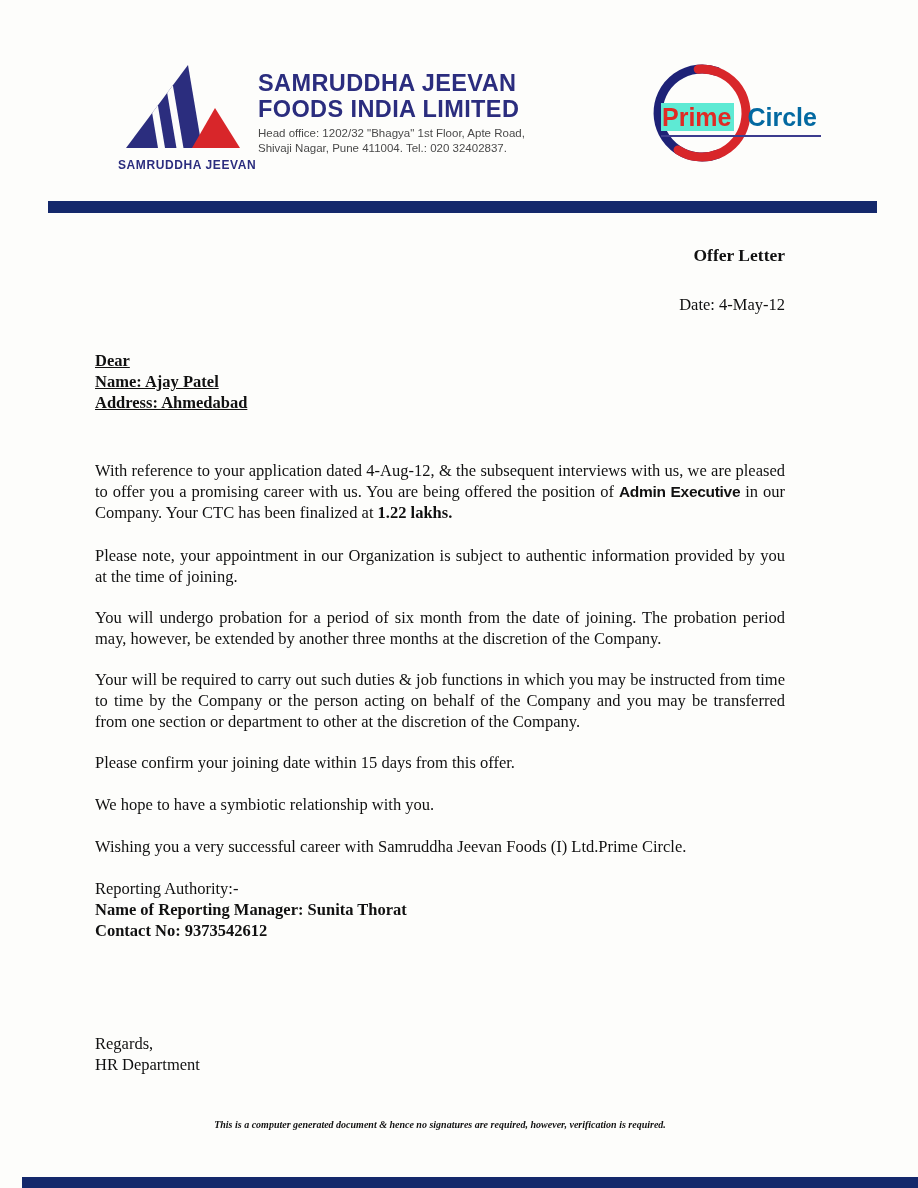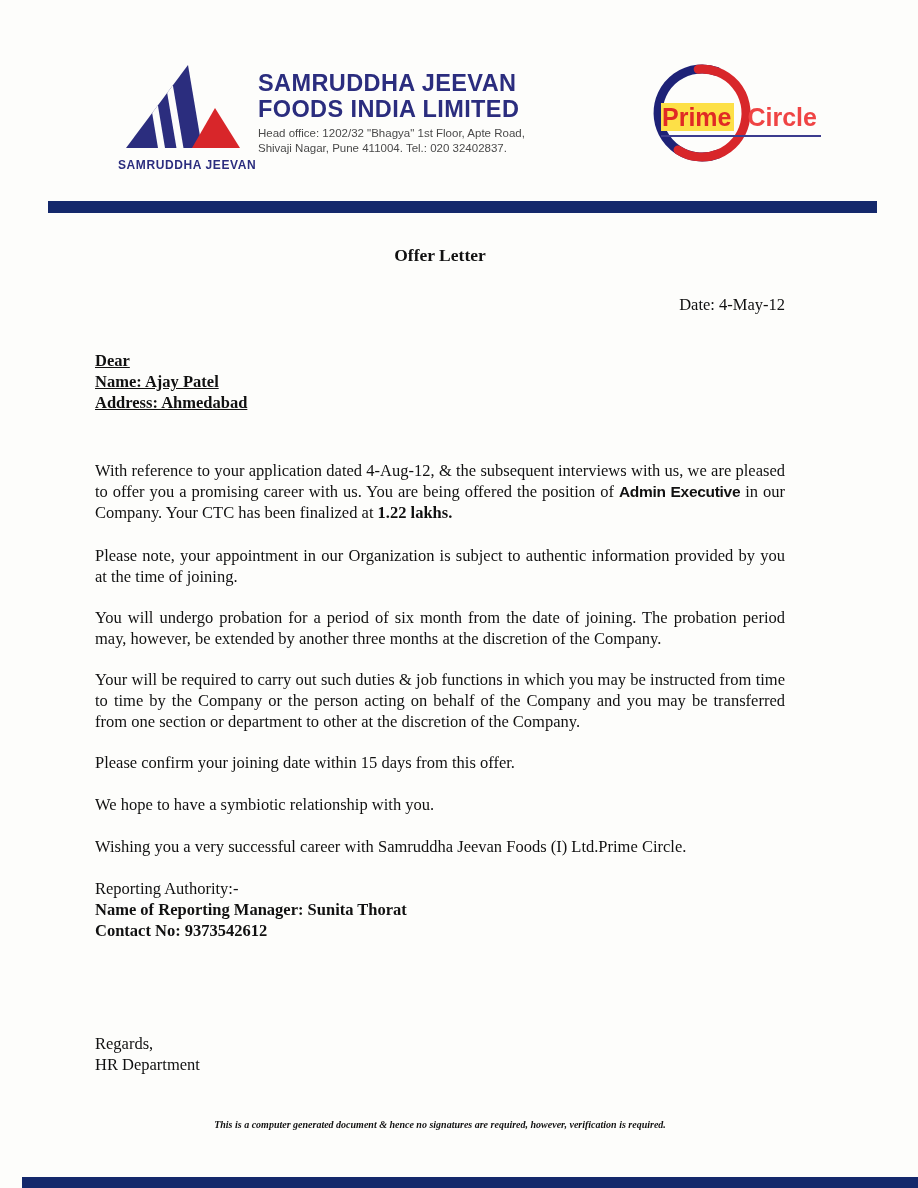--- a/index.html
+++ b/index.html
@@ -35,29 +35,29 @@
   .prime-svg{position:absolute;left:0;top:0;}
   .prime-text{
     position:absolute;left:15px;top:46px;
     font-family:"Liberation Sans", sans-serif;
     font-weight:bold;font-size:25px;line-height:27px;
     white-space:nowrap;
     padding-bottom:4px;
     border-bottom:2px solid #3c3c8e;
     padding-right:4px;
   }
-  .prime-word{color:#e02a25;background:#fde047;padding:0 3px 0 1px;}
-  .circle-word{color:#ef4444;margin-left:13px;}
+  .prime-word{color:#e02a25;background:#5eead4;padding:0 3px 0 1px;}
+  .circle-word{color:#0369a1;margin-left:13px;}
   
   .rule-top{position:absolute;left:48px;top:201px;width:829px;height:12px;background:#14286b;}
   .rule-bottom{position:absolute;left:22px;top:1177px;width:896px;height:11px;background:#14286b;}
   
   .body-area{position:absolute;left:95px;top:0;width:690px;height:1188px;font-size:16.5px;line-height:21px;}
   .abs{position:absolute;left:0;width:690px;margin:0;}
-  .title{top:245px;text-align:center;font-weight:bold;font-size:17.5px;}
+  .title{top:245px;text-align:right;font-weight:bold;font-size:17.5px;}
   .date-line{top:294px;text-align:right;}
   .addr-block{top:350px;font-weight:bold;text-decoration:underline;}
   .para{text-align:justify;}
   .p1{top:460px;}
   .p2{top:545px;}
   .p3{top:607px;}
   .p4{top:669px;}
   .p5{top:752px;text-align:left;}
   .p6{top:794px;text-align:left;}
   .p7{top:836px;text-align:left;}

